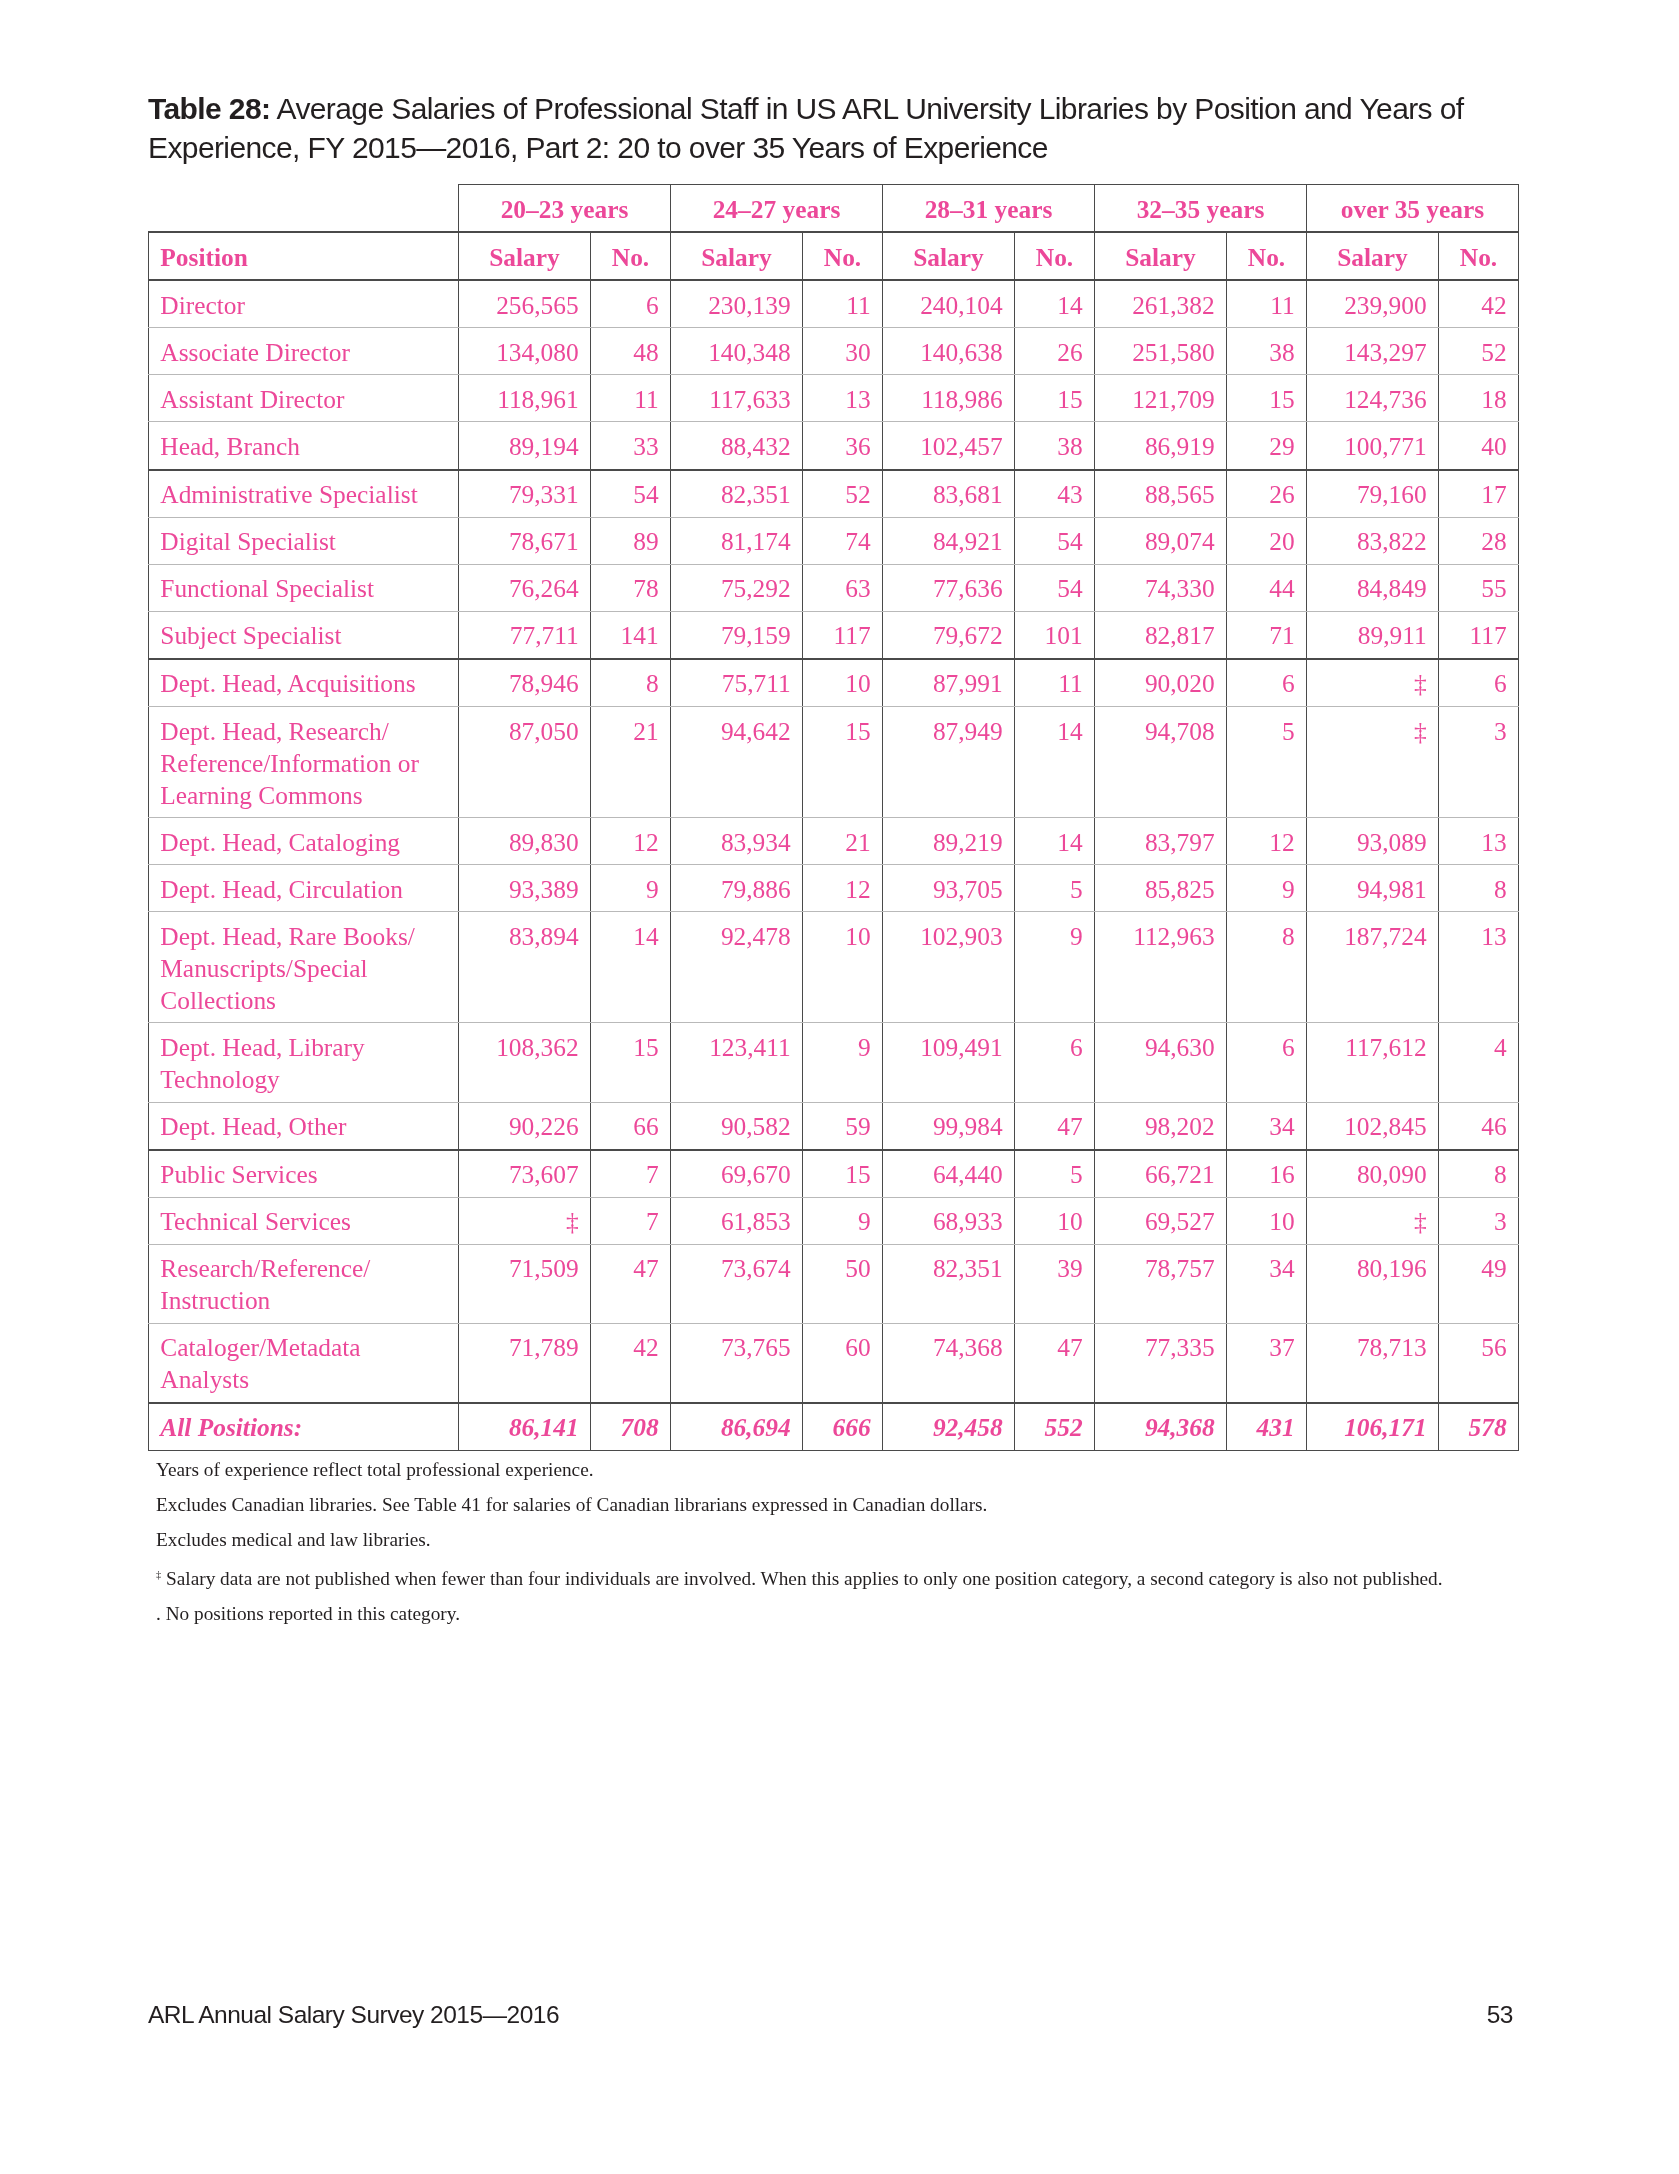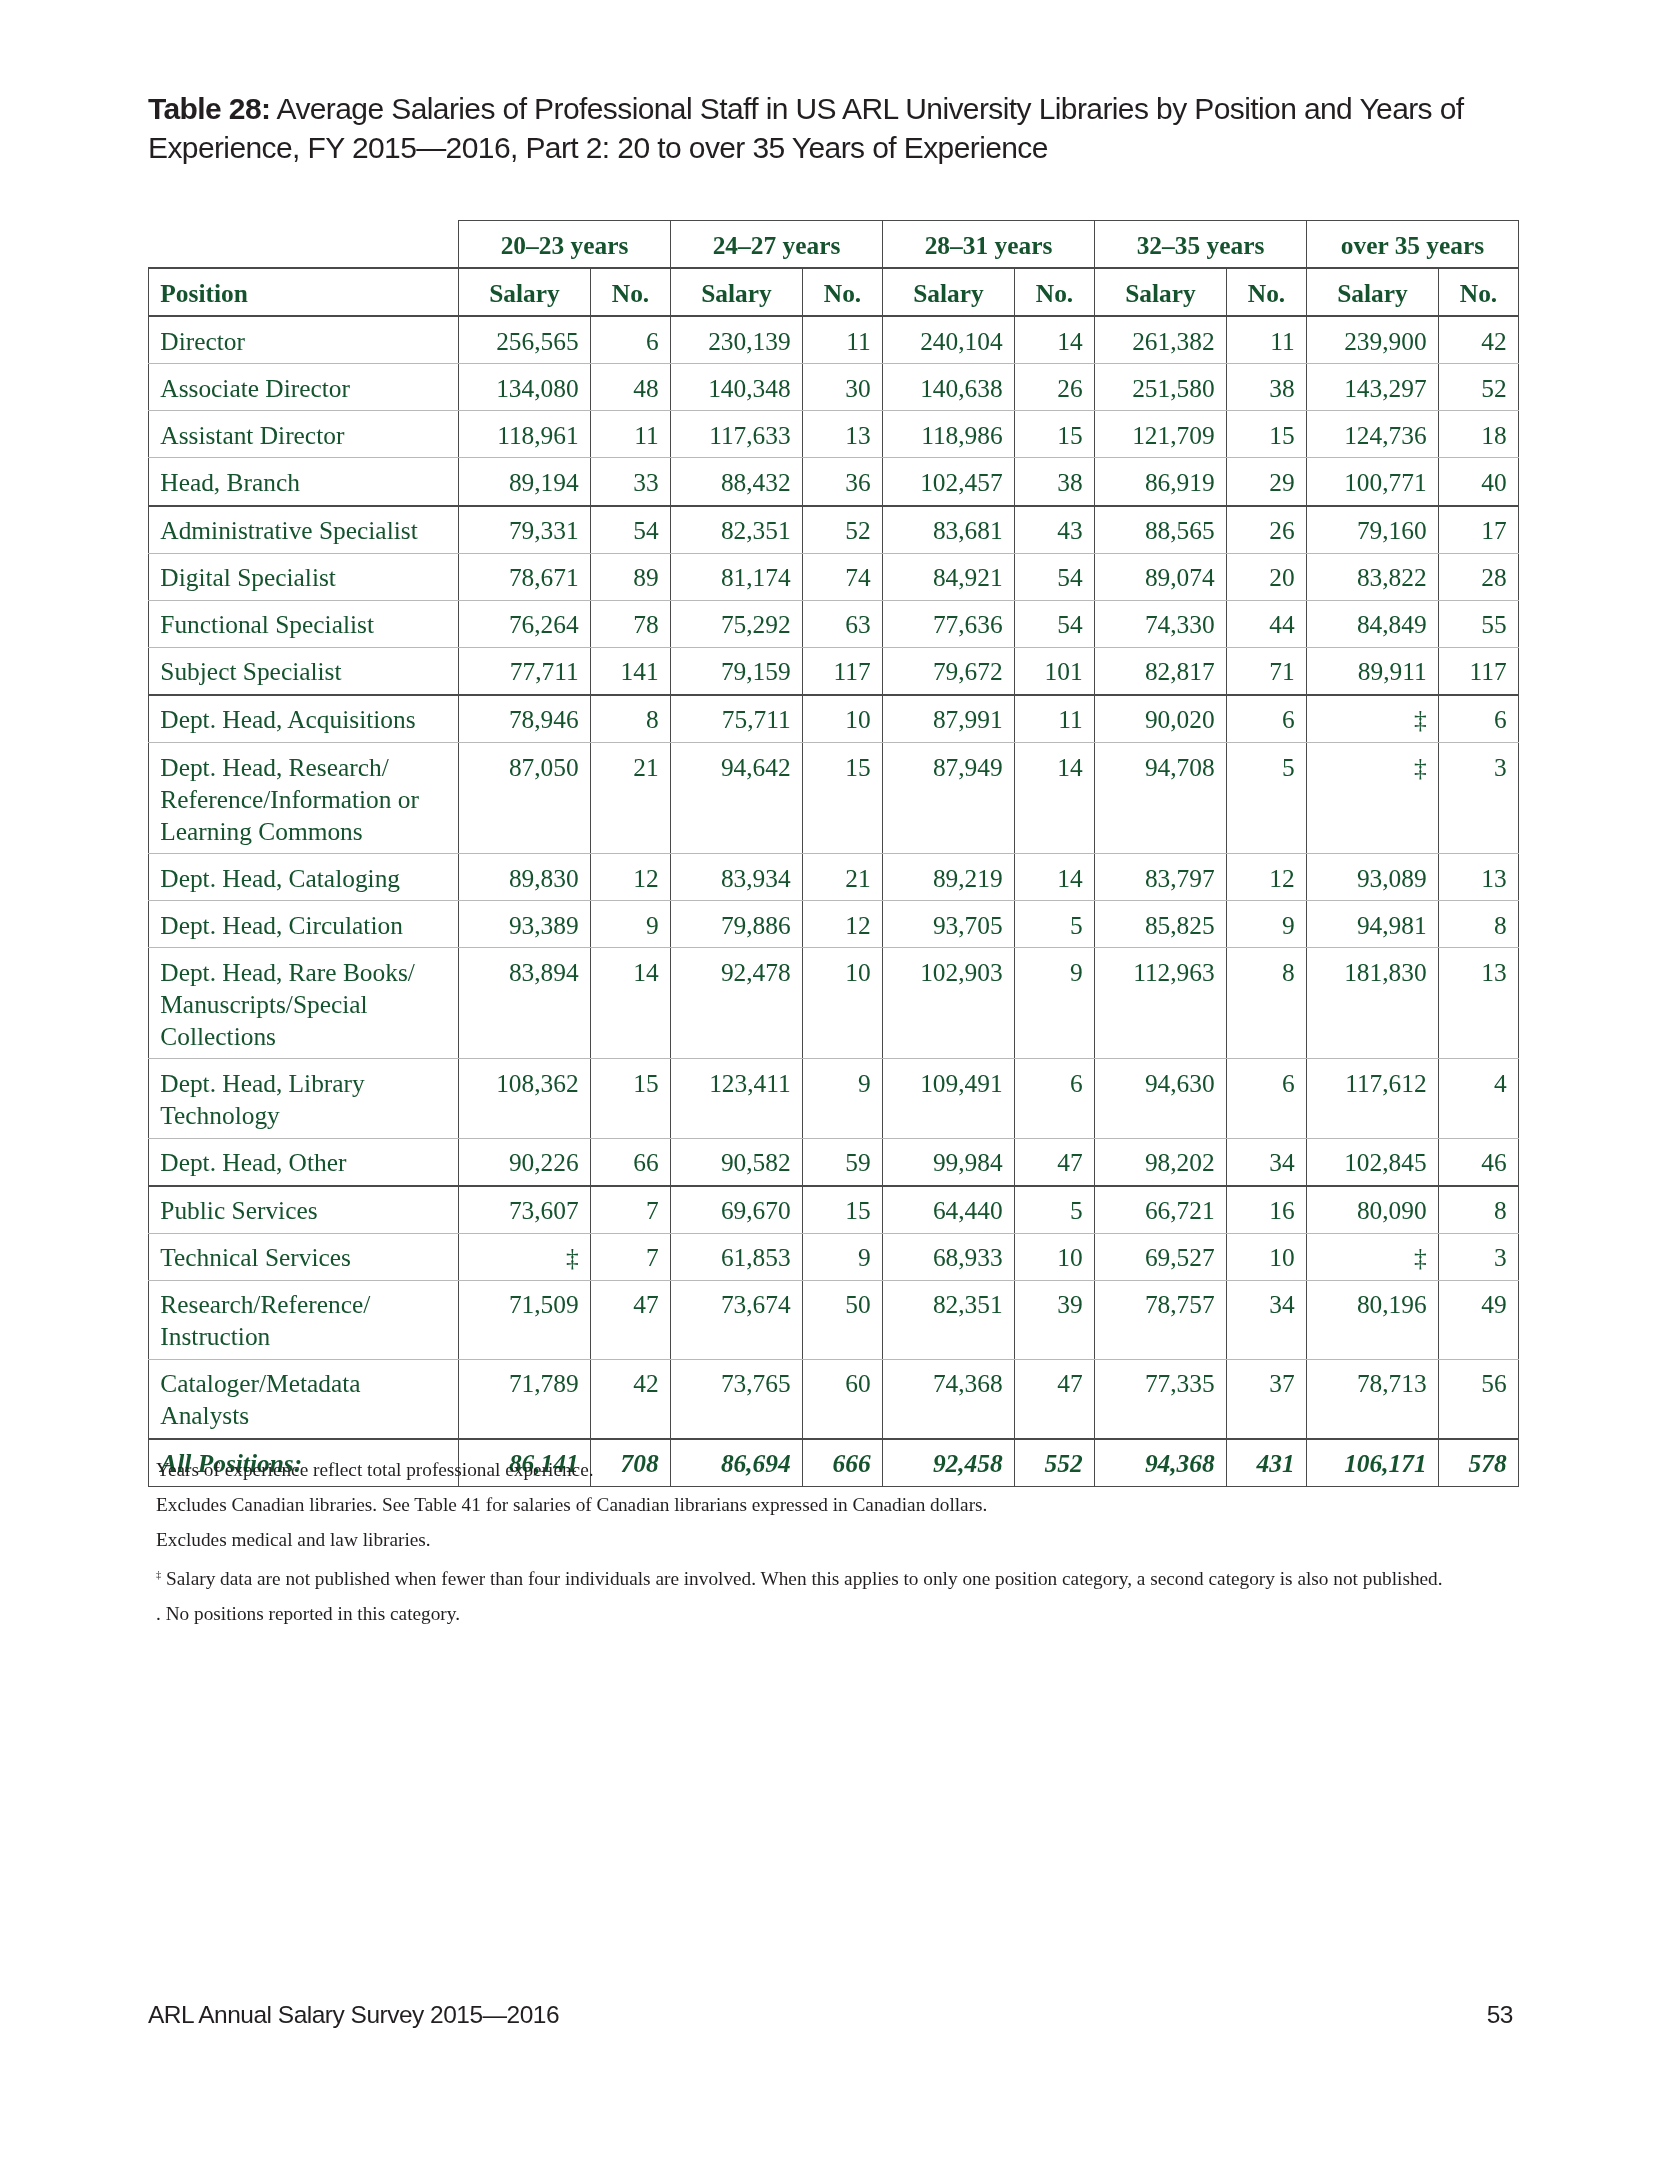--- a/index.html
+++ b/index.html
@@ -7,23 +7,22 @@
   .title {
     position: absolute; left: 148px; top: 89px; width: 1375px;
     font-family: "Liberation Sans", "DejaVu Sans", sans-serif;
     font-size: 30px; line-height: 39px; letter-spacing: -0.6px; color: #231f20;
   }
   .title .lead { font-weight: bold; }
   table.salary {
     position: absolute; left: 148px; top: 184px;
     border-collapse: collapse;
     font-family: "Liberation Serif", "DejaVu Serif", serif;
-    font-size: 25.4px; color: #14532d;
+    font-size: 25.4px; color: #ec4899;
     table-layout: fixed;
-    margin-top: 36px;
   }
   table.salary col.c-pos { width: 310px; }
   table.salary col.c-sal { width: 132px; }
   table.salary col.c-no { width: 80px; }
   table.salary td, table.salary th {
     border: 1.9px solid #b9b9b9;
     border-left: 1.9px solid #4a4a4a; border-right: 1.9px solid #4a4a4a;
     padding: 7.5px 11.3px 6.6px 11.3px; vertical-align: top; line-height: 32px;
   }
   table.salary th { font-weight: bold; }
@@ -255,21 +254,21 @@
       <tr>
         <td class="pos">Dept. Head, Rare Books/ Manuscripts/Special Collections</td>
         <td class="num sal">83,894</td>
         <td class="num no">14</td>
         <td class="num sal">92,478</td>
         <td class="num no">10</td>
         <td class="num sal">102,903</td>
         <td class="num no">9</td>
         <td class="num sal">112,963</td>
         <td class="num no">8</td>
-        <td class="num sal">181,830</td>
+        <td class="num sal">187,724</td>
         <td class="num no">13</td>
       </tr>
       <tr>
         <td class="pos">Dept. Head, Library Technology</td>
         <td class="num sal">108,362</td>
         <td class="num no">15</td>
         <td class="num sal">123,411</td>
         <td class="num no">9</td>
         <td class="num sal">109,491</td>
         <td class="num no">6</td>

